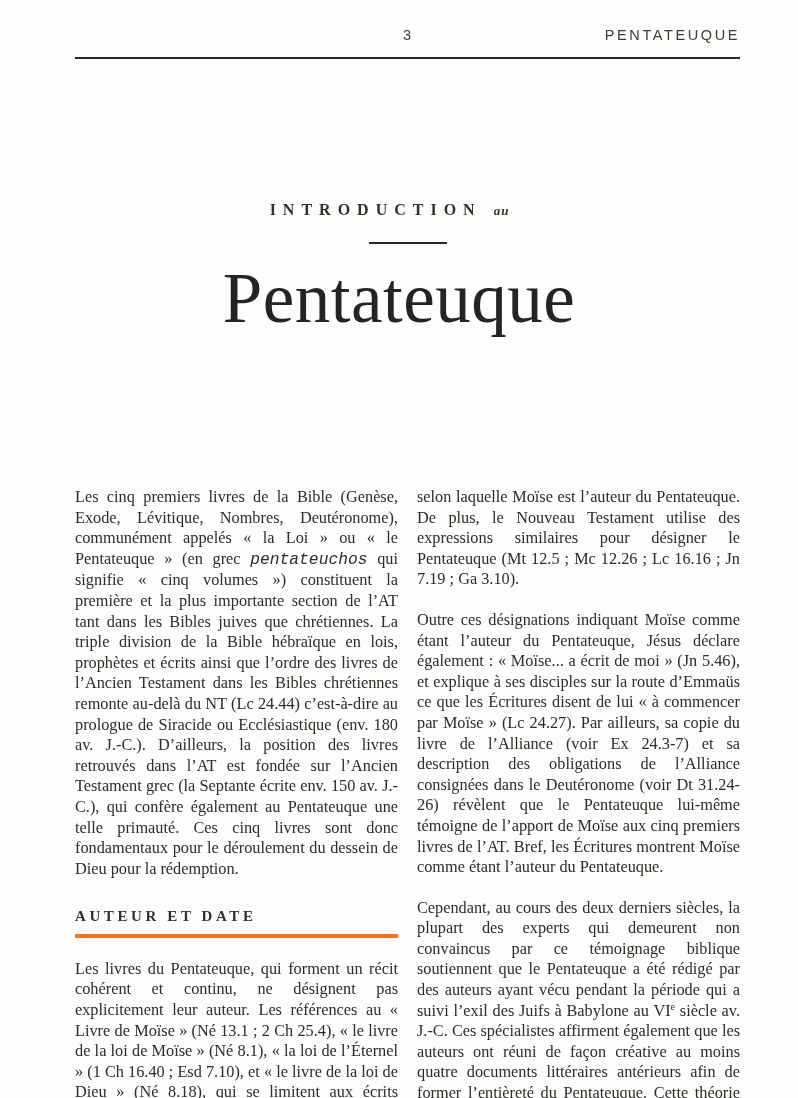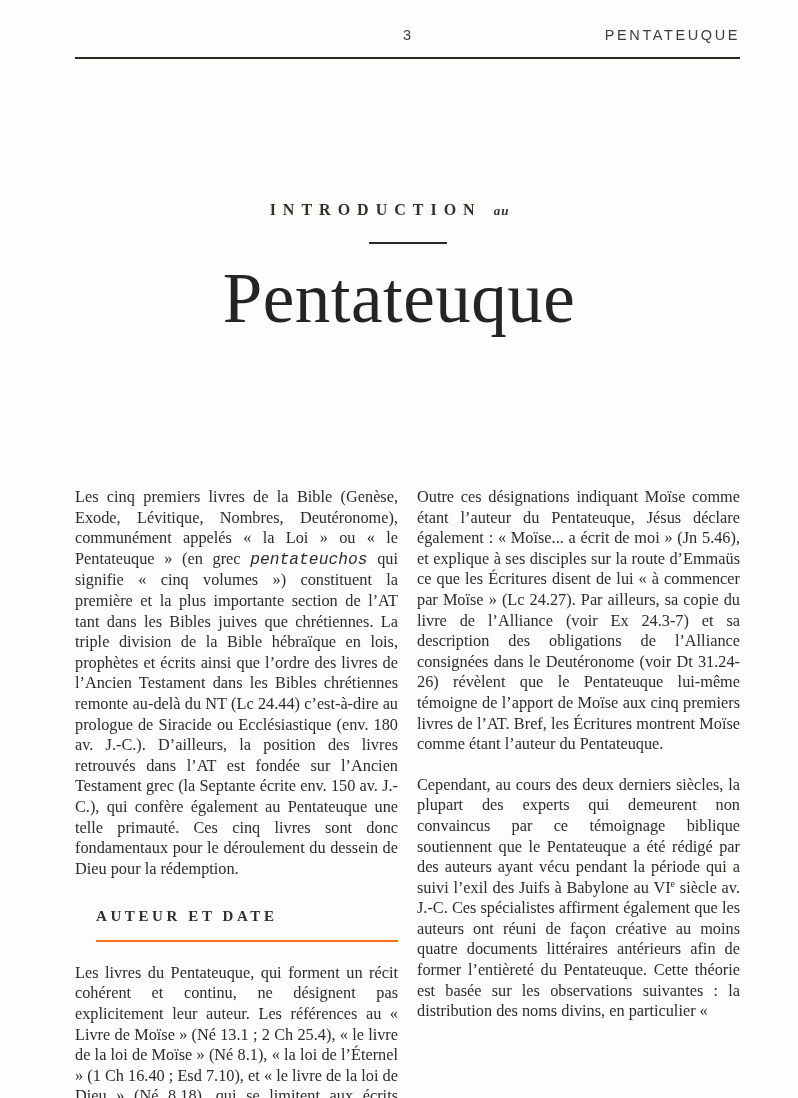--- a/index.html
+++ b/index.html
@@ -100,23 +100,22 @@
   }
   .col-left  { left: 75px; }
   .col-right { left: 417px; }
   .col p { margin: 0 0 20px 0; }
   .seg-italic { font-style: italic; font-family: Liberation Mono, monospace; }
   .seg-sup { font-size: 10px; vertical-align: super; line-height: 0; }
 
   .section-heading {
     margin-top: 27px;
     margin-bottom: 21px;
-    border-bottom: 2px solid #f97316;
-    padding-bottom: 13px;
-    margin-left: 21px;
+    border-bottom: 4px solid #f97316;
+    padding-bottom: 7px;
   }
   .section-heading-label {
     font-size: 15px;
     font-weight: 700;
     letter-spacing: 3.6px;
     color: #32302c;
   }
 </style>
 </head>
 <body>
@@ -141,19 +140,20 @@
 
     <div class="col col-left">
       <p><span>Les cinq premiers livres de la Bible (Genèse, Exode, Lévitique, Nombres, Deutéronome), communément appelés « la Loi » ou « le Pentateuque » (en grec </span><span class="seg-italic">pentateuchos</span><span> qui signifie « cinq volumes ») constituent la première et la plus importante section de l’AT tant dans les Bibles juives que chrétiennes. La triple division de la Bible hébraïque en lois, prophètes et écrits ainsi que l’ordre des livres de l’Ancien Testament dans les Bibles chrétiennes remonte au-delà du NT (Lc 24.44) c’est-à-dire au prologue de Siracide ou Ecclésiastique (env. 180 av. J.-C.). D’ailleurs, la position des livres retrouvés dans l’AT est fondée sur l’Ancien Testament grec (la Septante écrite env. 150 av. J.-C.), qui confère également au Pentateuque une telle primauté. Ces cinq livres sont donc fondamentaux pour le déroulement du dessein de Dieu pour la rédemption.</span></p>
       <div class="section-heading">
         <span class="section-heading-label">AUTEUR ET DATE</span>
       </div>
       <p><span>Les livres du Pentateuque, qui forment un récit cohérent et continu, ne désignent pas explicitement leur auteur. Les références au « Livre de Moïse » (Né 13.1 ; 2 Ch 25.4), « le livre de la loi de Moïse » (Né 8.1), « la loi de l’Éternel » (1 Ch 16.40 ; Esd 7.10), et « le livre de la loi de Dieu » (Né 8.18), qui se limitent aux écrits suivant la déportation des Juifs à Babylone (au VI</span></p>
     </div>
 
     <div class="col col-right">
+      <p><span>selon laquelle Moïse est l’auteur du Pentateuque. De plus, le Nouveau Testament utilise des expressions similaires pour désigner le Pentateuque (Mt 12.5 ; Mc 12.26 ; Lc 16.16 ; Jn 7.19 ; Ga 3.10).</span></p>
       <p><span>Outre ces désignations indiquant Moïse comme étant l’auteur du Pentateuque, Jésus déclare également : « Moïse... a écrit de moi » (Jn 5.46), et explique à ses disciples sur la route d’Emmaüs ce que les Écritures disent de lui « à commencer par Moïse » (Lc 24.27). Par ailleurs, sa copie du livre de l’Alliance (voir Ex 24.3-7) et sa description des obligations de l’Alliance consignées dans le Deutéronome (voir Dt 31.24-26) révèlent que le Pentateuque lui-même témoigne de l’apport de Moïse aux cinq premiers livres de l’AT. Bref, les Écritures montrent Moïse comme étant l’auteur du Pentateuque.</span></p>
       <p><span>Cependant, au cours des deux derniers siècles, la plupart des experts qui demeurent non convaincus par ce témoignage biblique soutiennent que le Pentateuque a été rédigé par des auteurs ayant vécu pendant la période qui a suivi l’exil des Juifs à Babylone au VI</span><span class="seg-sup">e</span><span> siècle av. J.-C. Ces spécialistes affirment également que les auteurs ont réuni de façon créative au moins quatre documents littéraires antérieurs afin de former l’entièreté du Pentateuque. Cette théorie est basée sur les observations suivantes : la distribution des noms divins, en particulier « </span></p>
     </div>
 
   </div>
 
 </div>
 
 </body></html>

